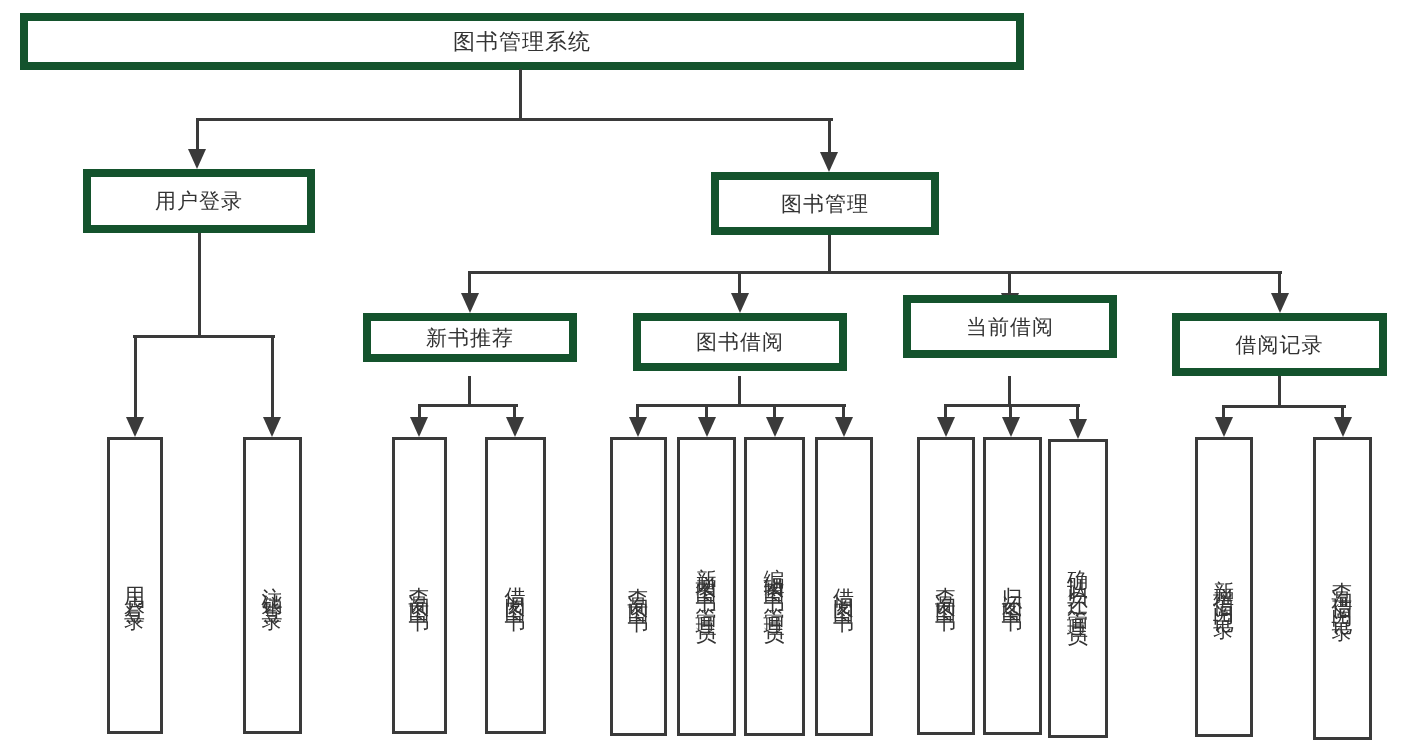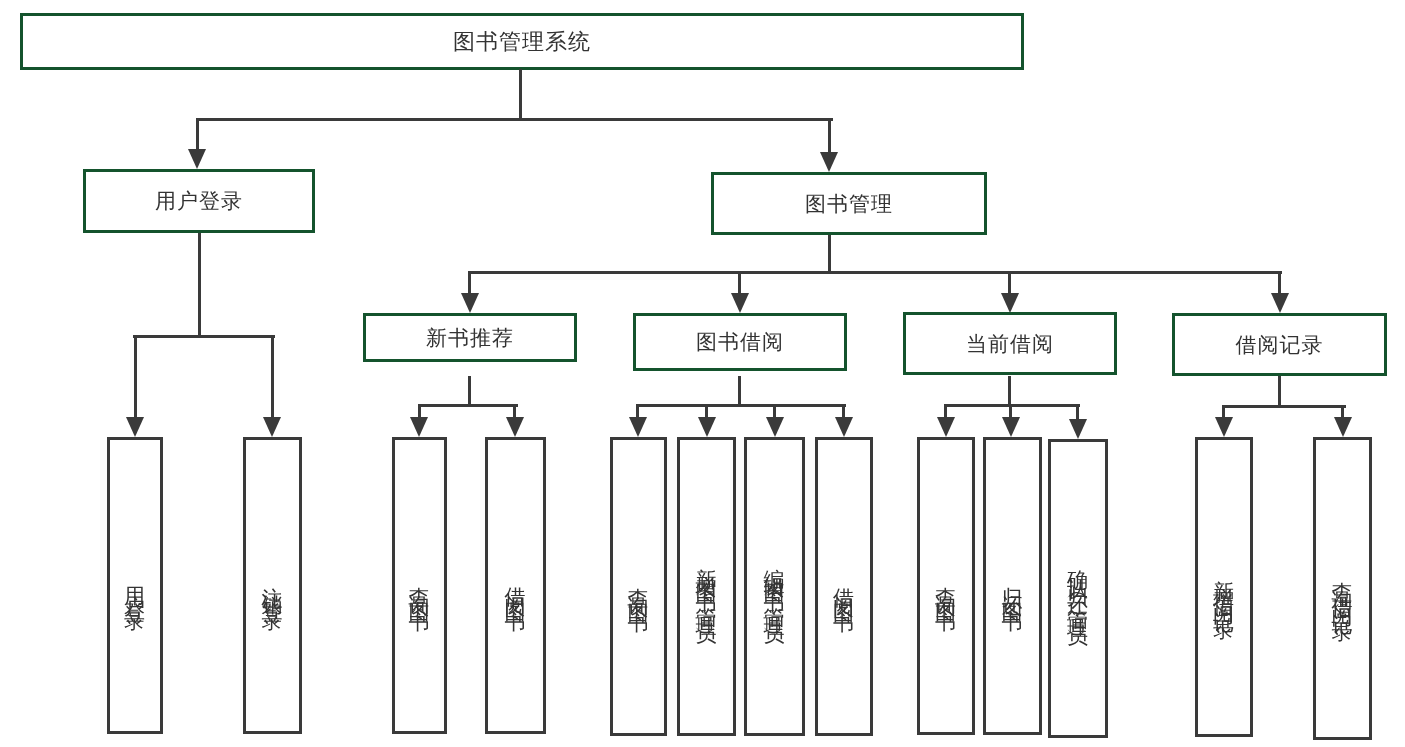--- a/index.html
+++ b/index.html
@@ -6,21 +6,21 @@
   .stage{
     position:relative;
     width:1405px;height:747px;
     background:#ffffff;
     font-family:"Liberation Sans","DejaVu Sans",sans-serif;
     overflow:hidden;
   }
   .node{
     position:absolute;
     box-sizing:border-box;
-    border:3px solid #14532d;
+    border:8px solid #14532d;
     background:#ffffff;
     display:flex;
     align-items:center;
     justify-content:center;
     color:#333333;
     font-size:21px;
     letter-spacing:1px;
   }
   .node.title{font-size:22px;}
   .vnode{
@@ -71,21 +71,21 @@
   <div class="line" style="left:519px;top:69px;width:3px;height:52px;"></div>
   <div class="line" style="left:196px;top:118px;width:637px;height:3px;"></div>
   <div class="line" style="left:196px;top:118px;width:3px;height:33px;"></div>
   <div class="arrow" style="left:188px;top:149px;"></div>
   <div class="line" style="left:828px;top:118px;width:3px;height:36px;"></div>
   <div class="arrow" style="left:820px;top:152px;"></div>
 
   <div class="node" style="left:83px;top:169px;width:232px;height:64px;">
     <span>用户登录</span>
   </div>
-  <div class="node" style="left:711px;top:172px;width:276px;height:63px;justify-content:center;">
+  <div class="node" style="left:711px;top:172px;width:228px;height:63px;justify-content:center;">
     <span>图书管理</span>
   </div>
 
   <div class="line" style="left:198px;top:233px;width:3px;height:104px;"></div>
   <div class="line" style="left:133px;top:335px;width:142px;height:3px;"></div>
   <div class="line" style="left:134px;top:335px;width:3px;height:83px;"></div>
   <div class="arrow" style="left:126px;top:417px;"></div>
   <div class="line" style="left:271px;top:335px;width:3px;height:83px;"></div>
   <div class="arrow" style="left:263px;top:417px;"></div>
 
@@ -99,21 +99,21 @@
   <div class="arrow" style="left:1001px;top:293px;"></div>
   <div class="line" style="left:1278px;top:271px;width:3px;height:24px;"></div>
   <div class="arrow" style="left:1271px;top:293px;"></div>
 
   <div class="node" style="left:363px;top:313px;width:214px;height:49px;">
     <span>新书推荐</span>
   </div>
   <div class="node" style="left:633px;top:313px;width:214px;height:58px;">
     <span>图书借阅</span>
   </div>
-  <div class="node" style="left:903px;top:312px;width:214px;height:63px;">
+  <div class="node" style="left:903px;top:295px;width:214px;height:63px;">
     <span>当前借阅</span>
   </div>
   <div class="node" style="left:1172px;top:313px;width:215px;height:63px;">
     <span>借阅记录</span>
   </div>
 
   <div class="line" style="left:468px;top:376px;width:3px;height:30px;"></div>
   <div class="line" style="left:418px;top:404px;width:100px;height:3px;"></div>
   <div class="line" style="left:418px;top:404px;width:3px;height:14px;"></div>
   <div class="arrow" style="left:410px;top:417px;"></div>

